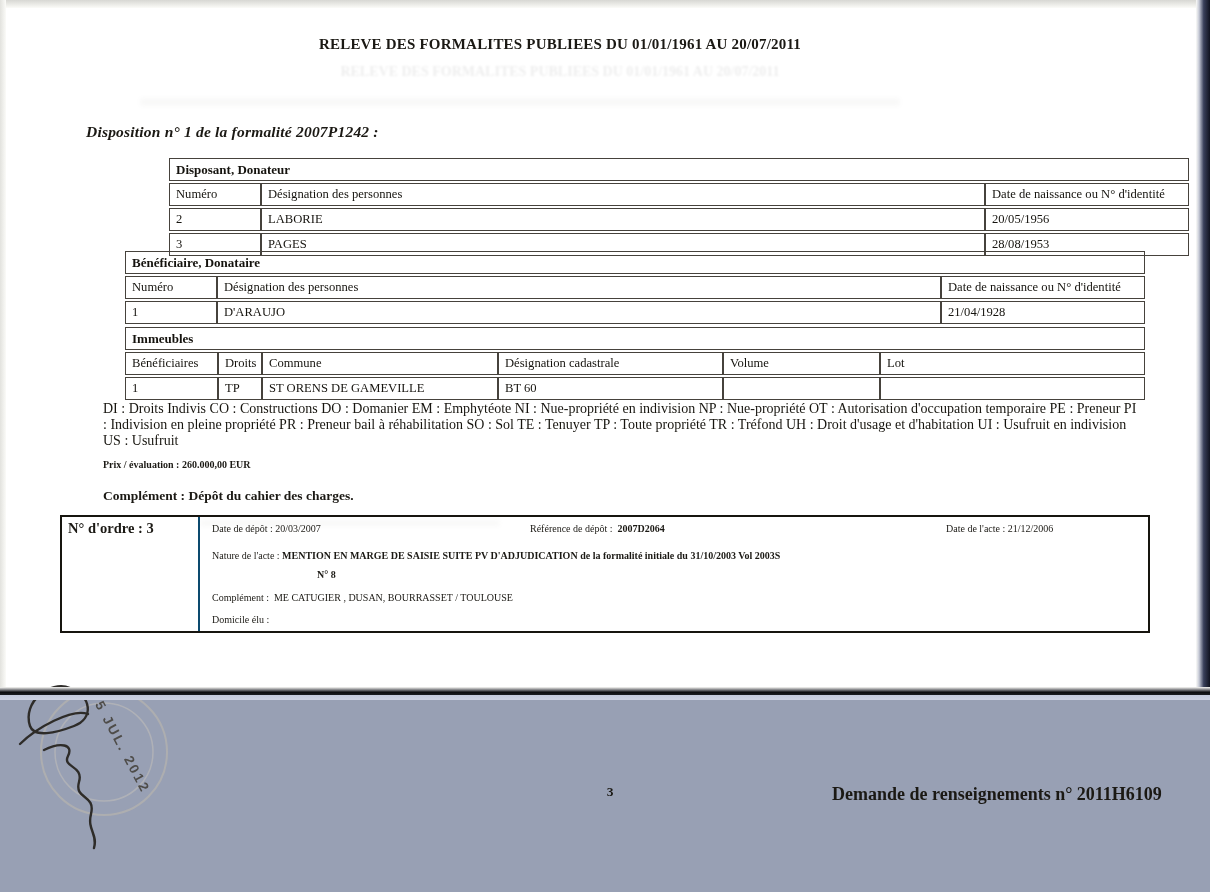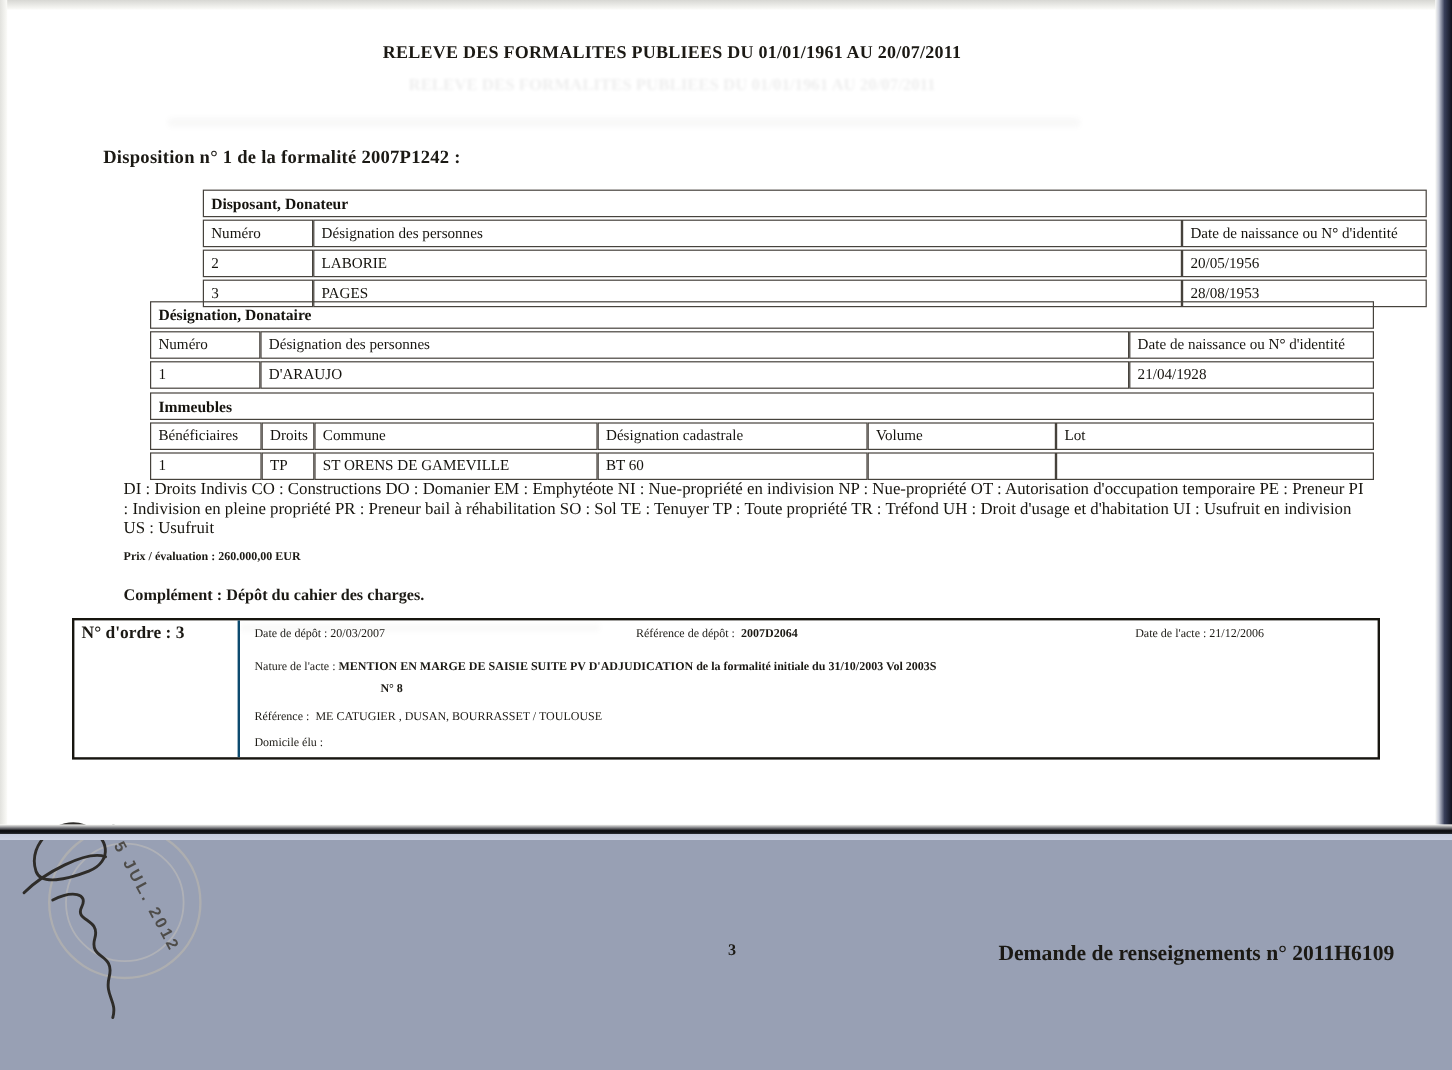--- a/index.html
+++ b/index.html
@@ -27,21 +27,21 @@
     position:absolute;left:300px;top:36px;width:520px;text-align:center;
     font-weight:bold;font-size:15px;letter-spacing:.2px;white-space:nowrap;
   }
   .ghost-title{
     position:absolute;left:300px;top:64px;width:520px;text-align:center;
     font-weight:bold;font-size:14px;white-space:nowrap;
     color:#000;opacity:.07;filter:blur(1.2px);
   }
   .disposition{
     position:absolute;left:86px;top:123px;
-    font-weight:bold;font-size:15.5px;letter-spacing:.2px;
+    font-style:italic;font-weight:bold;font-size:15.5px;letter-spacing:.2px;
   }
 
   table.sec{
     position:absolute;left:125px;width:1020px;
     border-collapse:separate;border-spacing:0 2px;
     font-size:12.6px;color:#15130e;table-layout:fixed;
   }
   table.sec td{
     border:1px solid #46423c;padding:1px 6px;height:19px;
     overflow:hidden;white-space:nowrap;vertical-align:middle;
@@ -129,21 +129,21 @@
     </table>
 
   <table class="sec" id="tbl-beneficiaire">
     <colgroup>
         <col style="width:92px">
         <col style="width:724px">
         <col style="width:204px">
       </colgroup>
     <tbody>
         <tr class="band">
-          <td colspan="3">Désignation, Donataire</td>
+          <td colspan="3">Bénéficiaire, Donataire</td>
         </tr>
     <tr class="hdr">
       <td>Numéro</td>
       <td>Désignation des personnes</td>
       <td>Date de naissance ou N° d'identité</td>
     </tr>
     <tr>
       <td>1</td>
       <td>D'ARAUJO</td>
       <td>21/04/1928</td>
@@ -195,21 +195,21 @@
       <span>Référence de dépôt :</span>&nbsp;&nbsp;<span class="ob-bold">2007D2064</span>
     </div>
     <div class="ob-item ob-row1 ob-acte">Date de l'acte : 21/12/2006</div>
     <div class="ob-item ob-nature">
       <span>Nature de l'acte :</span>
       <span class="ob-bold">MENTION EN MARGE DE SAISIE SUITE PV D'ADJUDICATION</span>
       <span class="ob-bold">de la formalité initiale du 31/10/2003 Vol 2003S</span>
     </div>
     <div class="ob-item ob-nature-cont">N° 8</div>
     <div class="ob-item ob-redacteur">
-      <span>Référence :</span>&nbsp;
+      <span>Complément :</span>&nbsp;
       <span>ME CATUGIER , DUSAN, BOURRASSET / TOULOUSE</span>
     </div>
     <div class="ob-item ob-domicile">Domicile élu :</div>
   </div>
 
   <div class="stamp">
     <svg width="170" height="200" viewBox="0 0 170 200">
       <circle cx="90" cy="84" r="63" fill="none" stroke="#b7b4ae" stroke-width="2" opacity="0.7"></circle>
       <circle cx="90" cy="84" r="49" fill="none" stroke="#c3c0ba" stroke-width="1.5" opacity="0.55"></circle>
       <text transform="translate(73,22) rotate(62)" font-family="Liberation Sans, sans-serif" font-size="13.5" font-weight="bold" fill="#4e4c49" letter-spacing="2.5">2 5 JUL. 2012</text>

